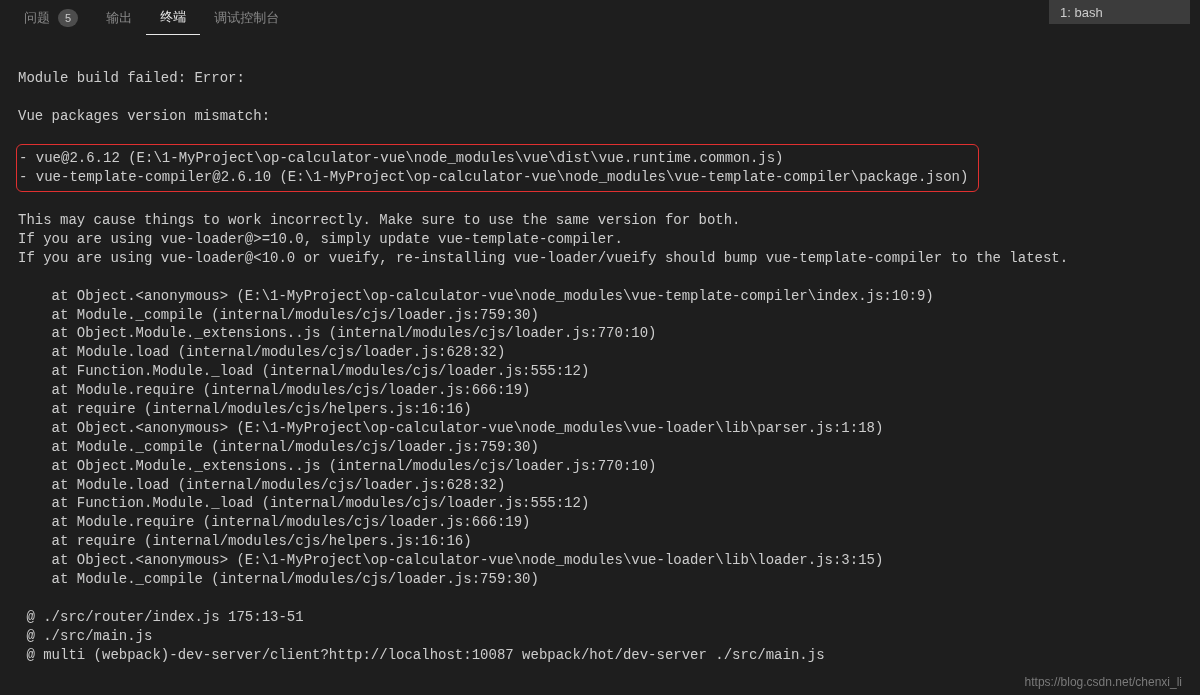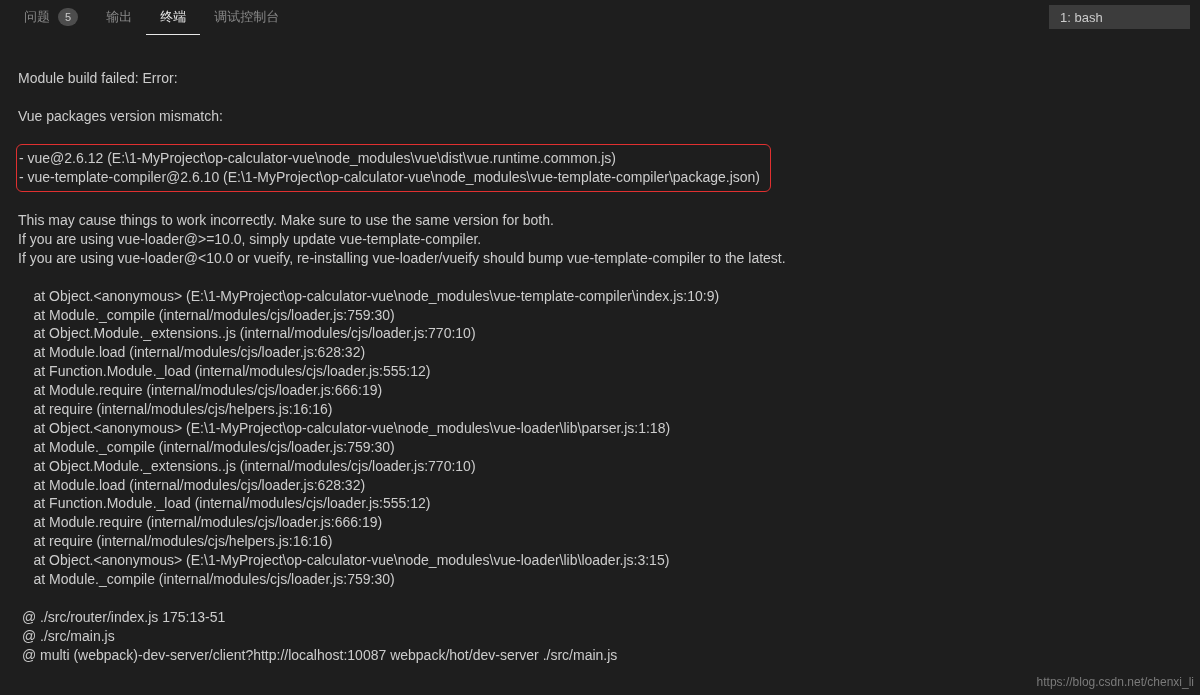--- a/index.html
+++ b/index.html
@@ -11,21 +11,21 @@
       background: #1e1e1e;
       color: #cccccc;
       font-family: Consolas, 'Courier New', monospace;
       font-size: 14px;
       width: 1200px;
       height: 695px;
       overflow: hidden;
     }
     .tab-bar {
       display: flex;
-      align-items: center;
+      align-items: flex-start;
       height: 35px;
       padding: 0 10px;
       background: #1e1e1e;
       border-bottom: 1px solid #1e1e1e;
     }
     .tab-group {
       display: flex;
       flex: 1;
       gap: 0;
     }
@@ -61,37 +61,37 @@
       padding: 2px 30px 2px 10px;
       font-size: 13px;
       font-family: "Segoe UI", sans-serif;
       position: relative;
       width: 141px;
       height: 24px;
       line-height: 20px;
     }
     .terminal-content {
       padding: 15px 18px;
-      font-family: Liberation Sans, sans-serif;
+      font-family: Liberation Mono, monospace;
       font-size: 14px;
       line-height: 1.35;
       color: #cccccc;
       white-space: pre;
       overflow: hidden;
     }
     .hl-red-box {
       border: 1px solid #e03030;
       border-radius: 6px;
       padding: 4px 10px 4px 2px;
       display: inline-block;
       margin: 0 -2px;
     }
     .watermark {
       position: absolute;
-      right: 6px;
+      right: 18px;
       bottom: 6px;
       color: #7a7a7a;
       font-family: "Segoe UI", sans-serif;
       font-size: 12px;
       margin-left: 32px;
     }
   </style>
 </head>
 <body>
 

